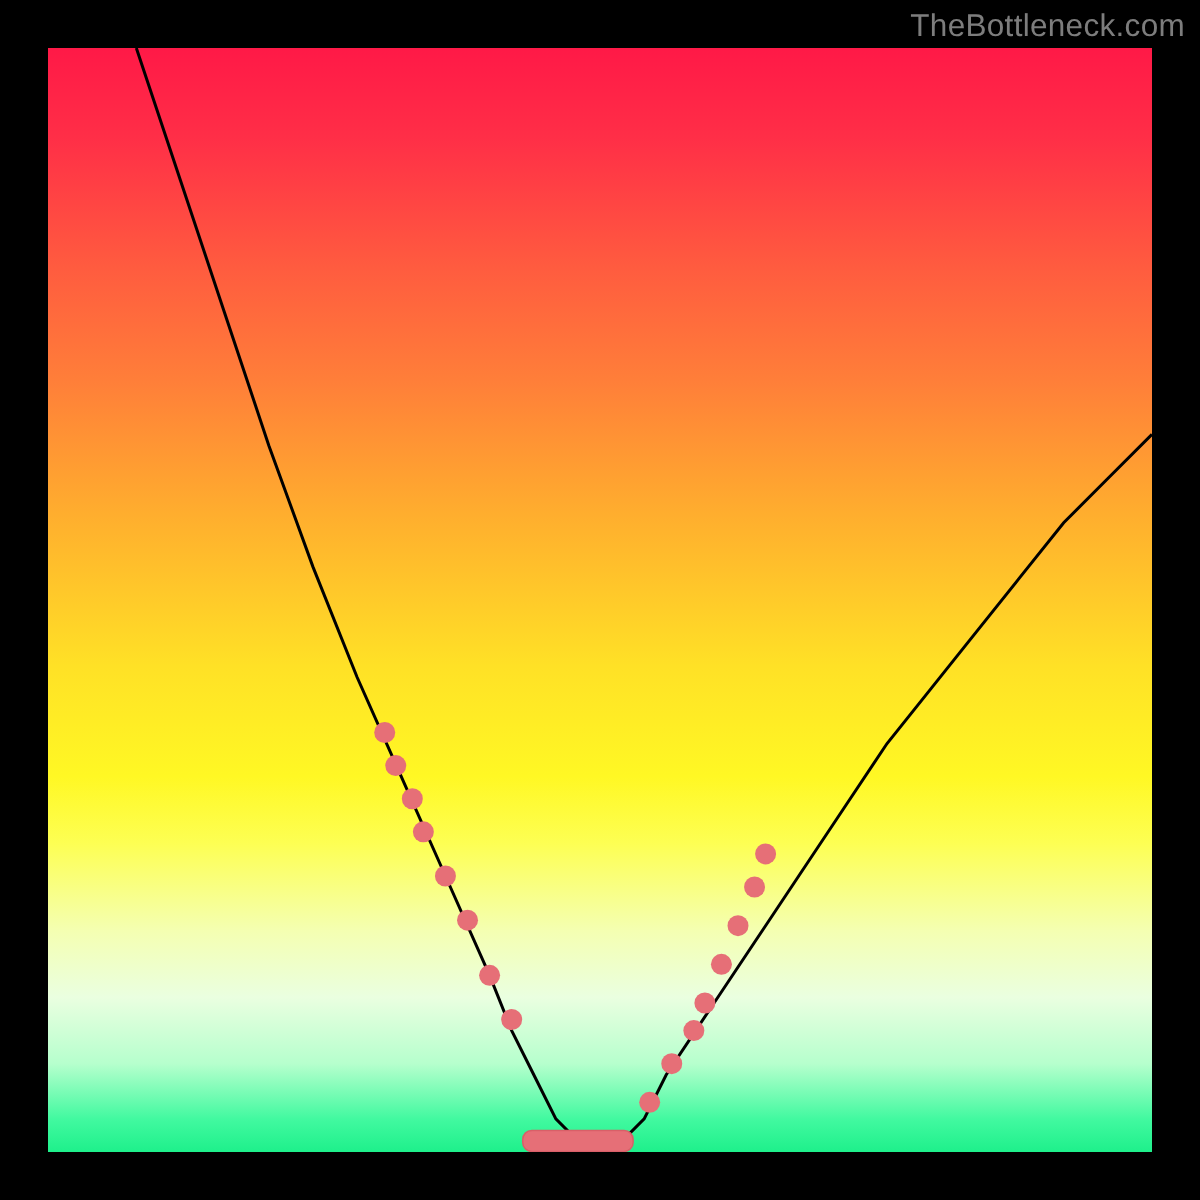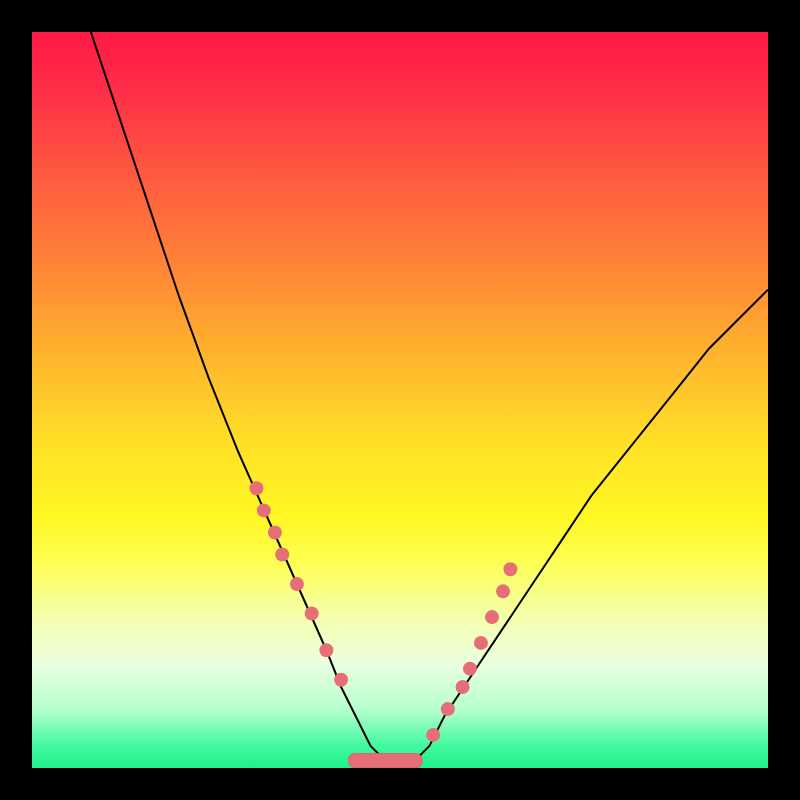--- a/index.html
+++ b/index.html
@@ -71,20 +71,21 @@
   .valley-bar {
     fill: #e66f77;
     stroke: #d95f68;
     stroke-width: 1;
   }
 </style>
 </head>
 <body>
 
 <div class="frame">
+  <div class="watermark">TheBottleneck.com</div>
 
   <div class="plot">
     <div class="gradient-bg"></div>
 
     <svg class="curve" viewBox="0 0 736 736" preserveAspectRatio="none">
       <path id="curve-path" class="curve-path" d="M58.88 0.00 L88.32 88.32 L117.76 176.64 L147.20 264.96 L176.64 345.92 L206.08 419.52 L235.52 485.76 L264.96 552.00 L294.40 618.24 L309.12 655.04 L323.84 684.48 L338.56 713.92 L353.28 728.64 L368.00 728.64 L382.72 728.64 L397.44 713.92 L412.16 684.48 L441.60 640.32 L471.04 596.16 L500.48 552.00 L529.92 507.84 L559.36 463.68 L588.80 426.88 L618.24 390.08 L647.68 353.28 L677.12 316.48 L706.56 287.04 L736.00 257.60"></path>
       <rect id="valley-bar" class="valley-bar" rx="6" ry="6" x="316.48" y="721.64" width="73.60" height="14"></rect>
       <g id="dots">
           <circle cx="224.48" cy="456.32" r="7" class="dot"></circle>
           <circle cx="231.84" cy="478.40" r="7" class="dot"></circle>

